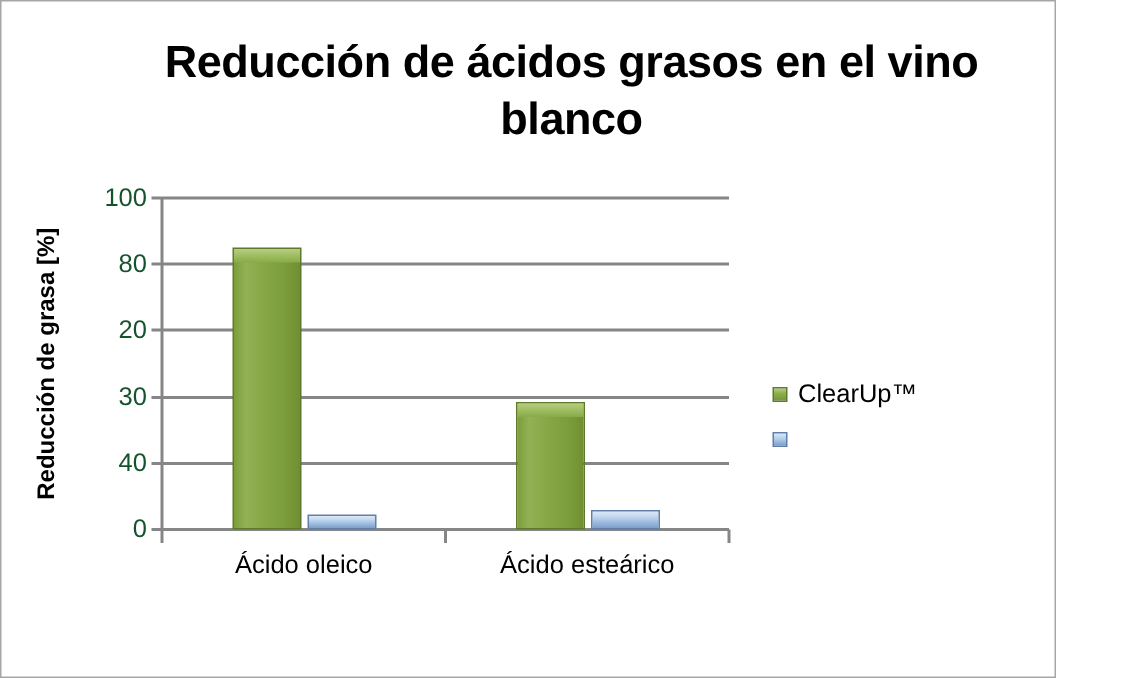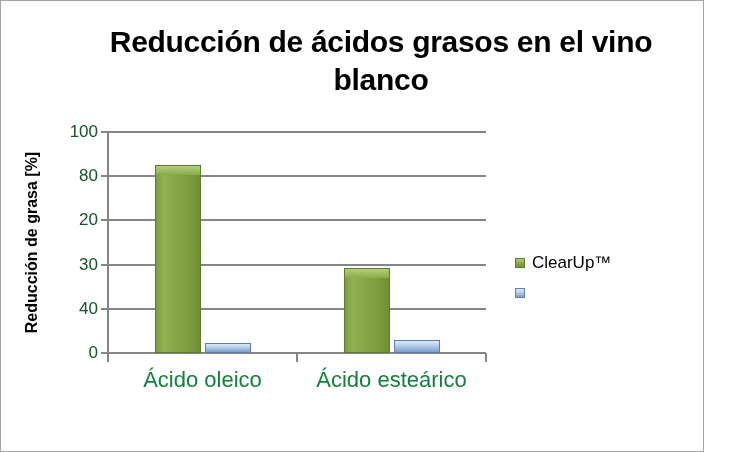--- a/index.html
+++ b/index.html
@@ -119,22 +119,22 @@
     top: 100%;
     width: 2px;
     height: 9px;
     background: #868686;
   }
   .cat-label {
     position: absolute;
     top: 100%;
     margin-top: 14px;
     transform: translateX(-50%);
-    font-size: 22px;
-    color: #15803d;
+    font-size: 17px;
+    color: #000000;
     white-space: nowrap;
     text-align: center;
   }
 
   
   #y-axis-title {
     position: absolute;
     left: 22px;
     top: 131px;
     width: 221px;

